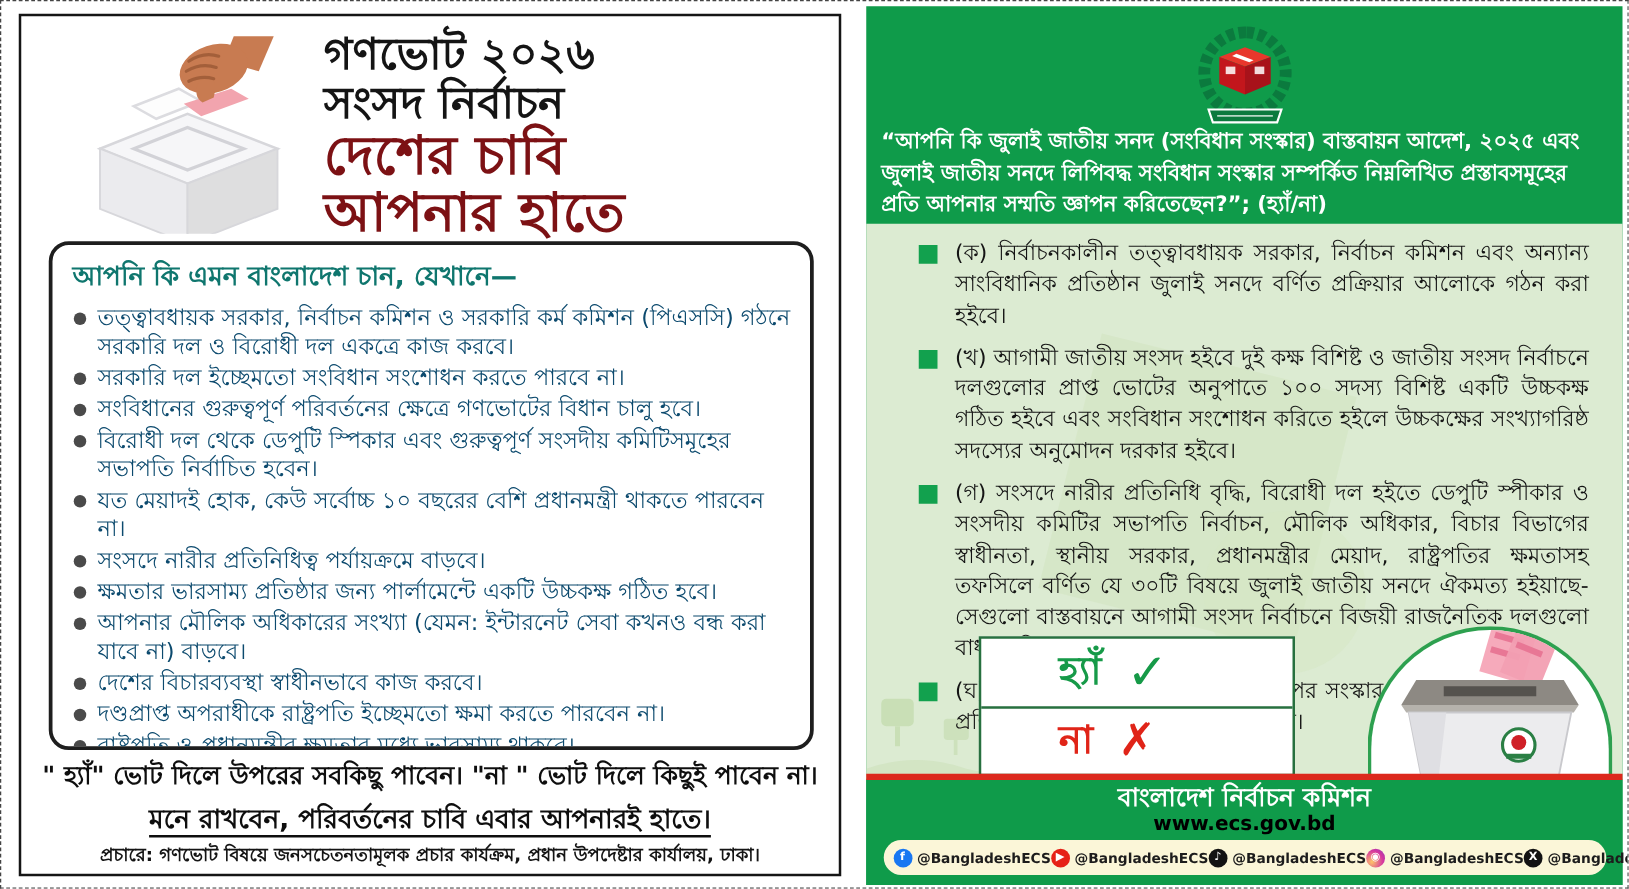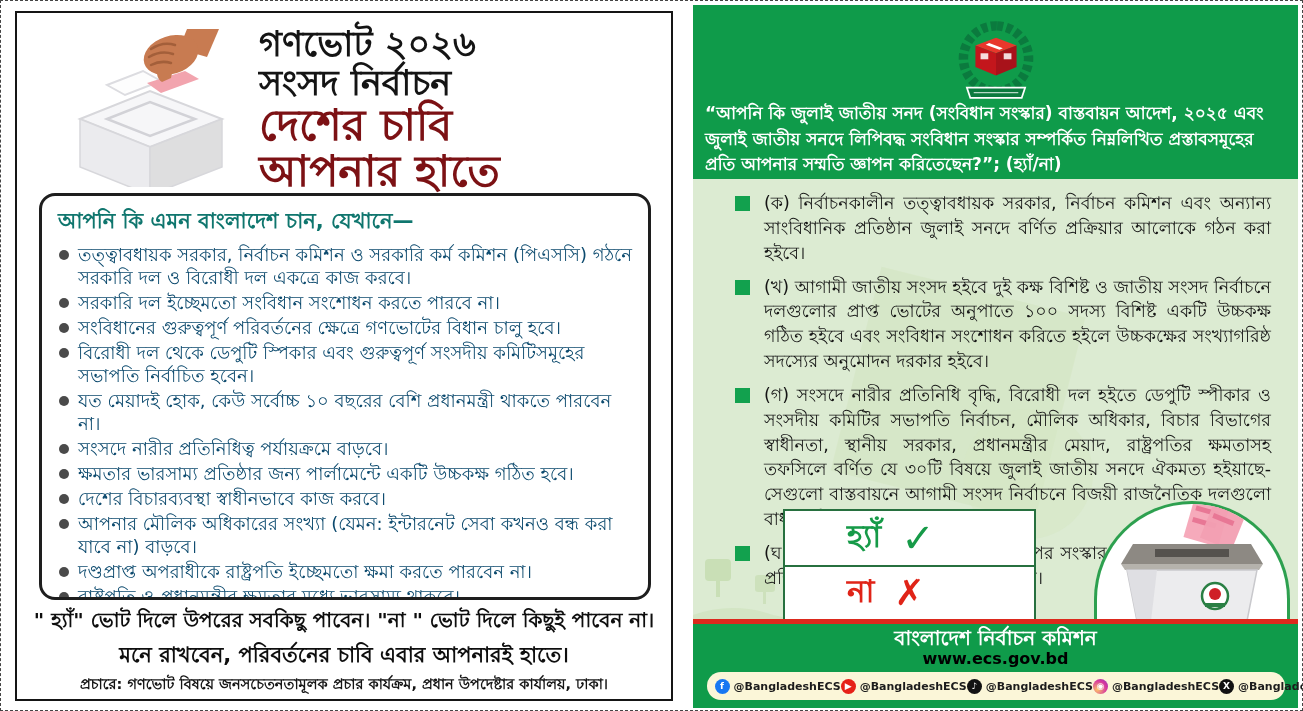--- a/index.html
+++ b/index.html
@@ -23,21 +23,21 @@
   .lp-box {
     position: absolute; left: 22px; top: 180px; width: 612px; height: 407px;
     border: 3px solid #1e1e1e; border-radius: 16px; padding: 9px 12px 6px 16px; overflow: hidden;
   }
   .lp-box-heading { font-size: 21px; font-weight: bold; color: #0f766e; margin-bottom: 3px; }
   .lp-bullet { display: flex; font-size: 18px; color: #0c4a6e; line-height: 1.28; margin-bottom: 2px; }
   .lp-bullet .dot { flex: none; width: 10px; height: 10px; background: #4a4a4a; border-radius: 50%; margin: 7px 9px 0 1px; }
 
   .lp-closing  { position: absolute; top: 592px; left: 0; right: 0; text-align: center; font-size: 20px; font-weight: bold; color: #0e0e0e; }
   .lp-reminder { position: absolute; top: 626px; left: 0; right: 0; text-align: center; font-size: 21px; font-weight: bold; color: #0e0e0e;
-                 text-underline-offset: 6px; }
+                 text-decoration: underline; text-underline-offset: 6px; }
   .lp-credit   { position: absolute; top: 660px; left: 0; right: 0; text-align: center; font-size: 14.5px; font-weight: bold; color: #141414; }
 
   
   .poster-right { position: absolute; left: 692px; top: 4px; width: 605px; height: 703px; background: #0f9b4a; }
   .rp-logo { position: absolute; top: 14px; left: 50%; transform: translateX(-50%); }
   .rp-headline {
     position: absolute; top: 96px; left: 12px; right: 12px; 
     color: #ffffff; font-weight: bold; font-size: 17px; line-height: 1.5;
   }
   .rp-mid { position: absolute; top: 174px; left: 0; right: 0; height: 444px; background: #dcebd2; overflow: hidden; }
@@ -140,25 +140,25 @@
       <div class="lp-bullet">
           <span class="dot"></span>
           <span>সংসদে নারীর প্রতিনিধিত্ব পর্যায়ক্রমে বাড়বে।</span>
         </div>
       <div class="lp-bullet">
           <span class="dot"></span>
           <span>ক্ষমতার ভারসাম্য প্রতিষ্ঠার জন্য পার্লামেন্টে একটি উচ্চকক্ষ গঠিত হবে।</span>
         </div>
       <div class="lp-bullet">
           <span class="dot"></span>
+          <span>আপনার মৌলিক অধিকারের সংখ্যা (যেমন: ইন্টারনেট সেবা কখনও বন্ধ করা যাবে না) বাড়বে।</span>
+        </div>
+      <div class="lp-bullet">
+          <span class="dot"></span>
           <span>দেশের বিচারব্যবস্থা স্বাধীনভাবে কাজ করবে।</span>
-        </div>
-      <div class="lp-bullet">
-          <span class="dot"></span>
-          <span>আপনার মৌলিক অধিকারের সংখ্যা (যেমন: ইন্টারনেট সেবা কখনও বন্ধ করা যাবে না) বাড়বে।</span>
         </div>
       <div class="lp-bullet">
           <span class="dot"></span>
           <span>দণ্ডপ্রাপ্ত অপরাধীকে রাষ্ট্রপতি ইচ্ছেমতো ক্ষমা করতে পারবেন না।</span>
         </div>
       <div class="lp-bullet">
           <span class="dot"></span>
           <span>রাষ্ট্রপতি ও প্রধানমন্ত্রীর ক্ষমতার মধ্যে ভারসাম্য থাকবে।</span>
         </div>
 

